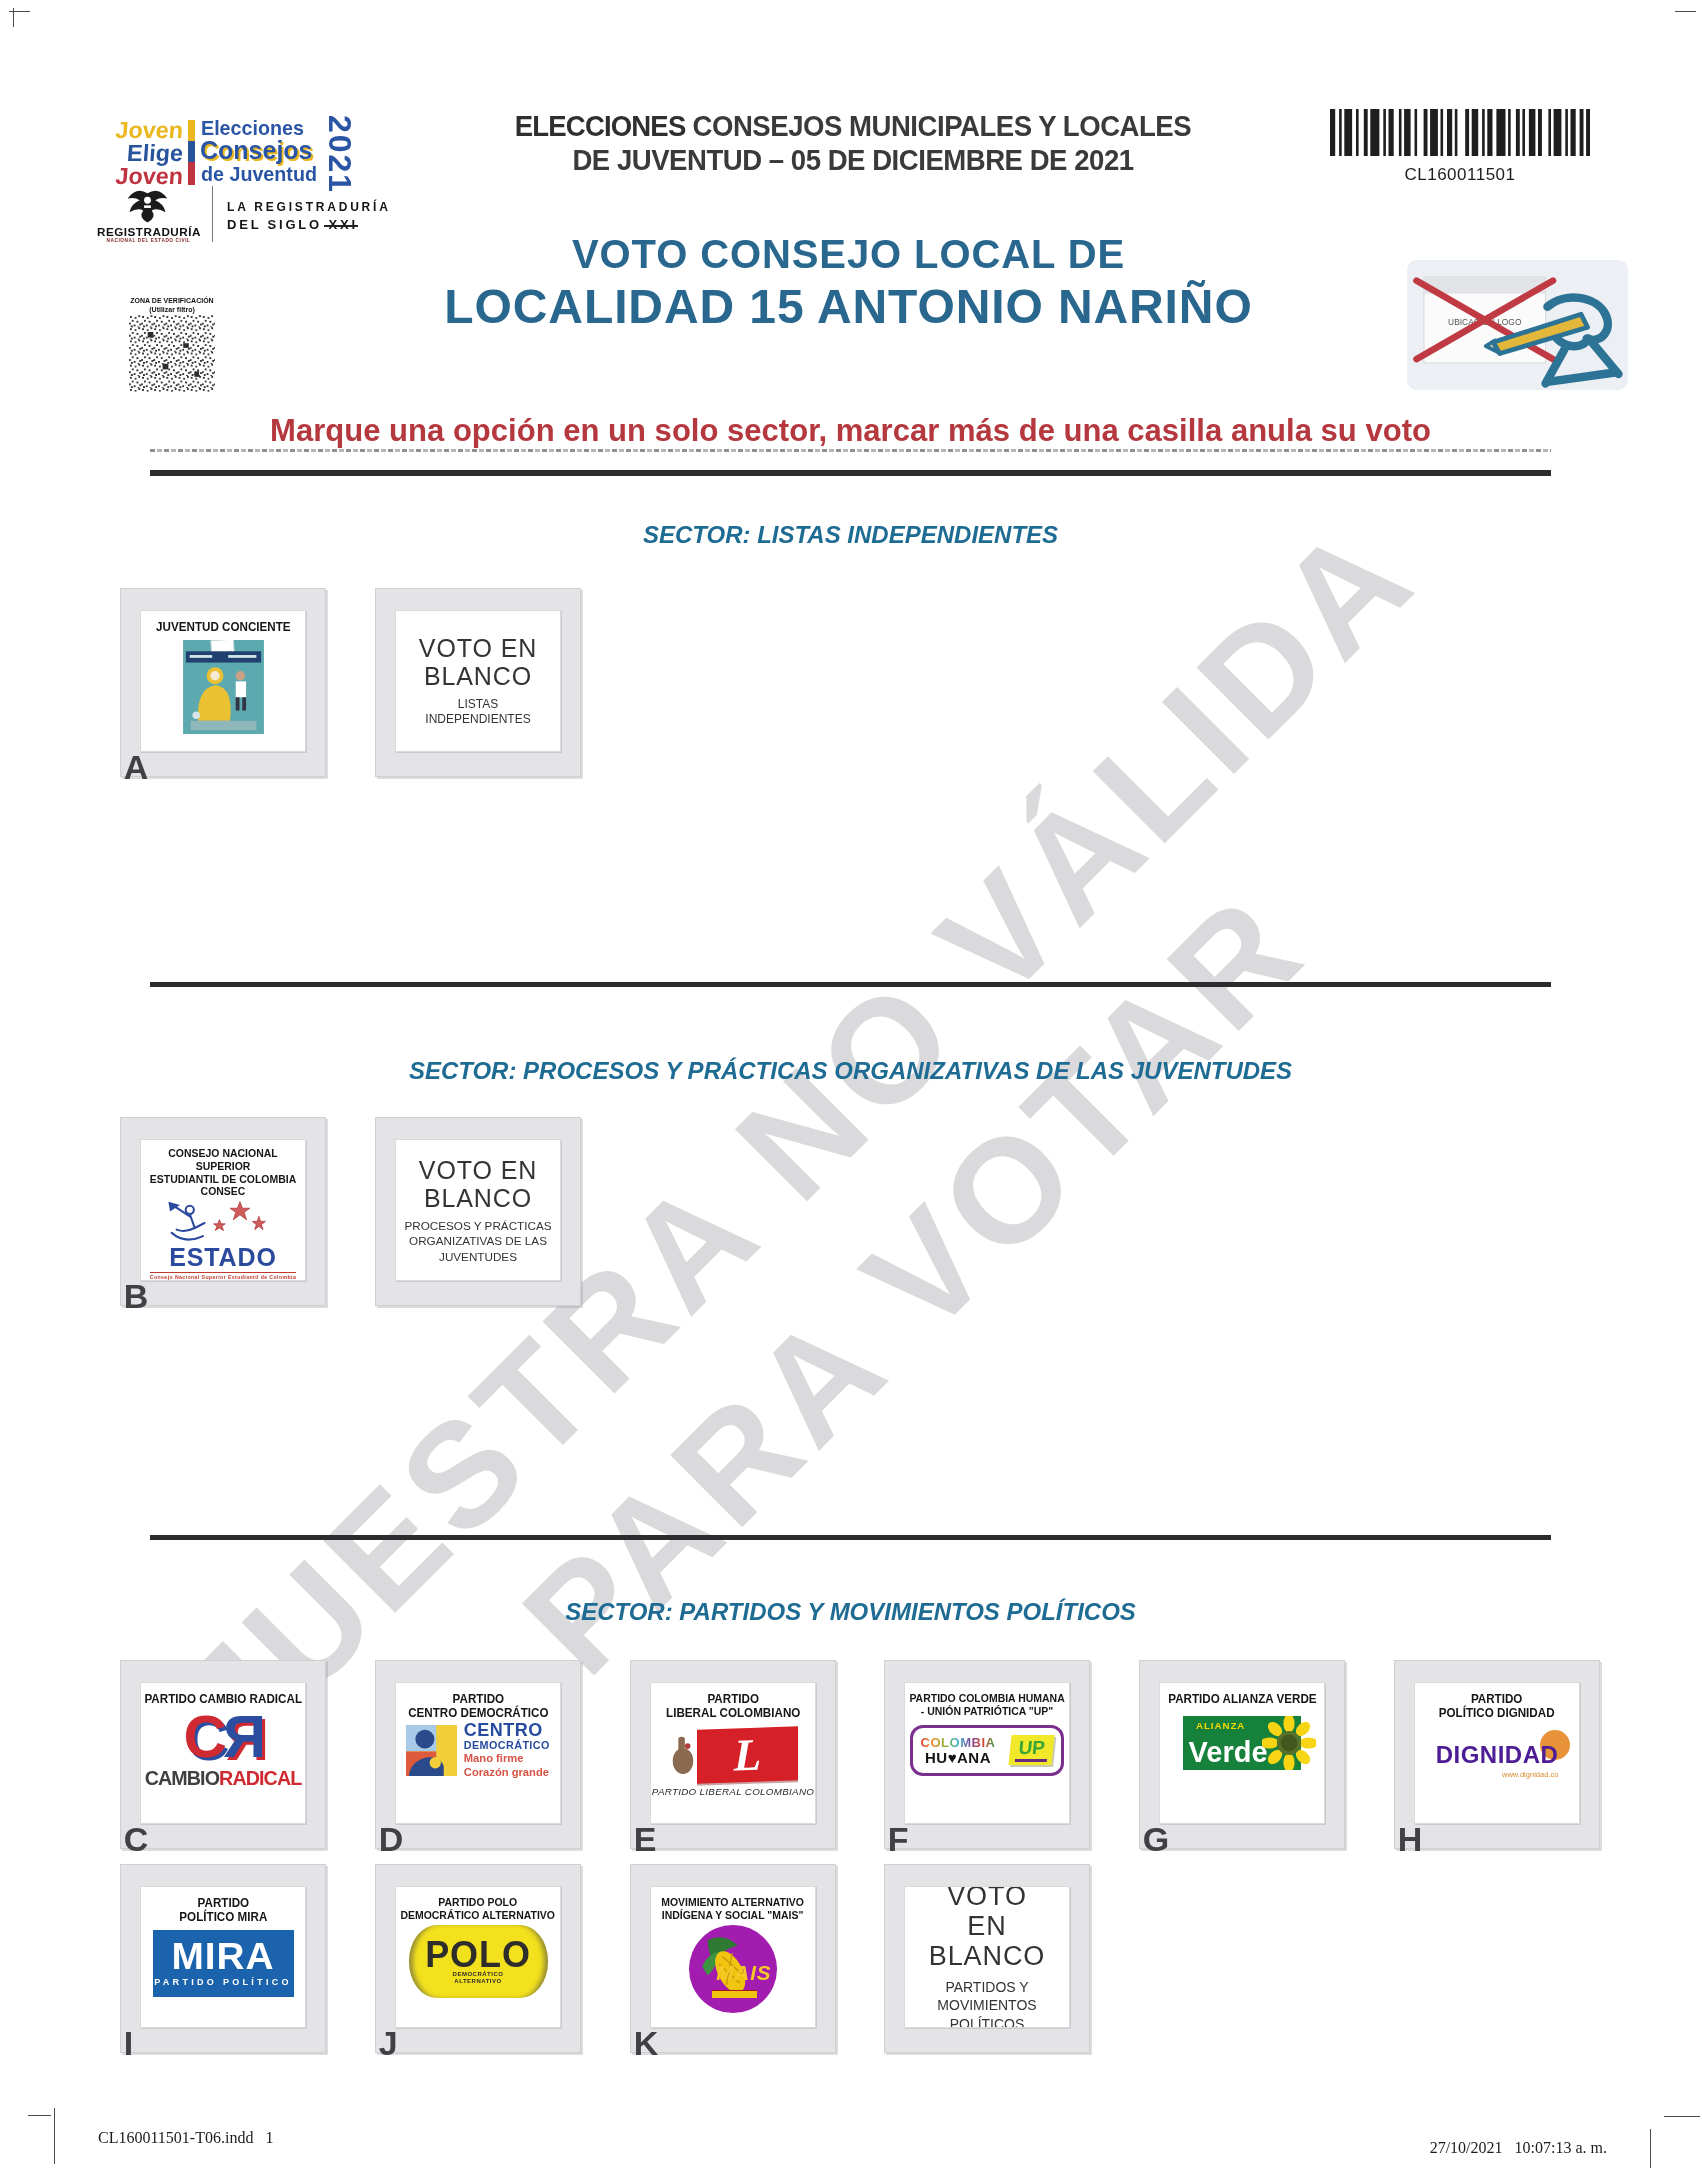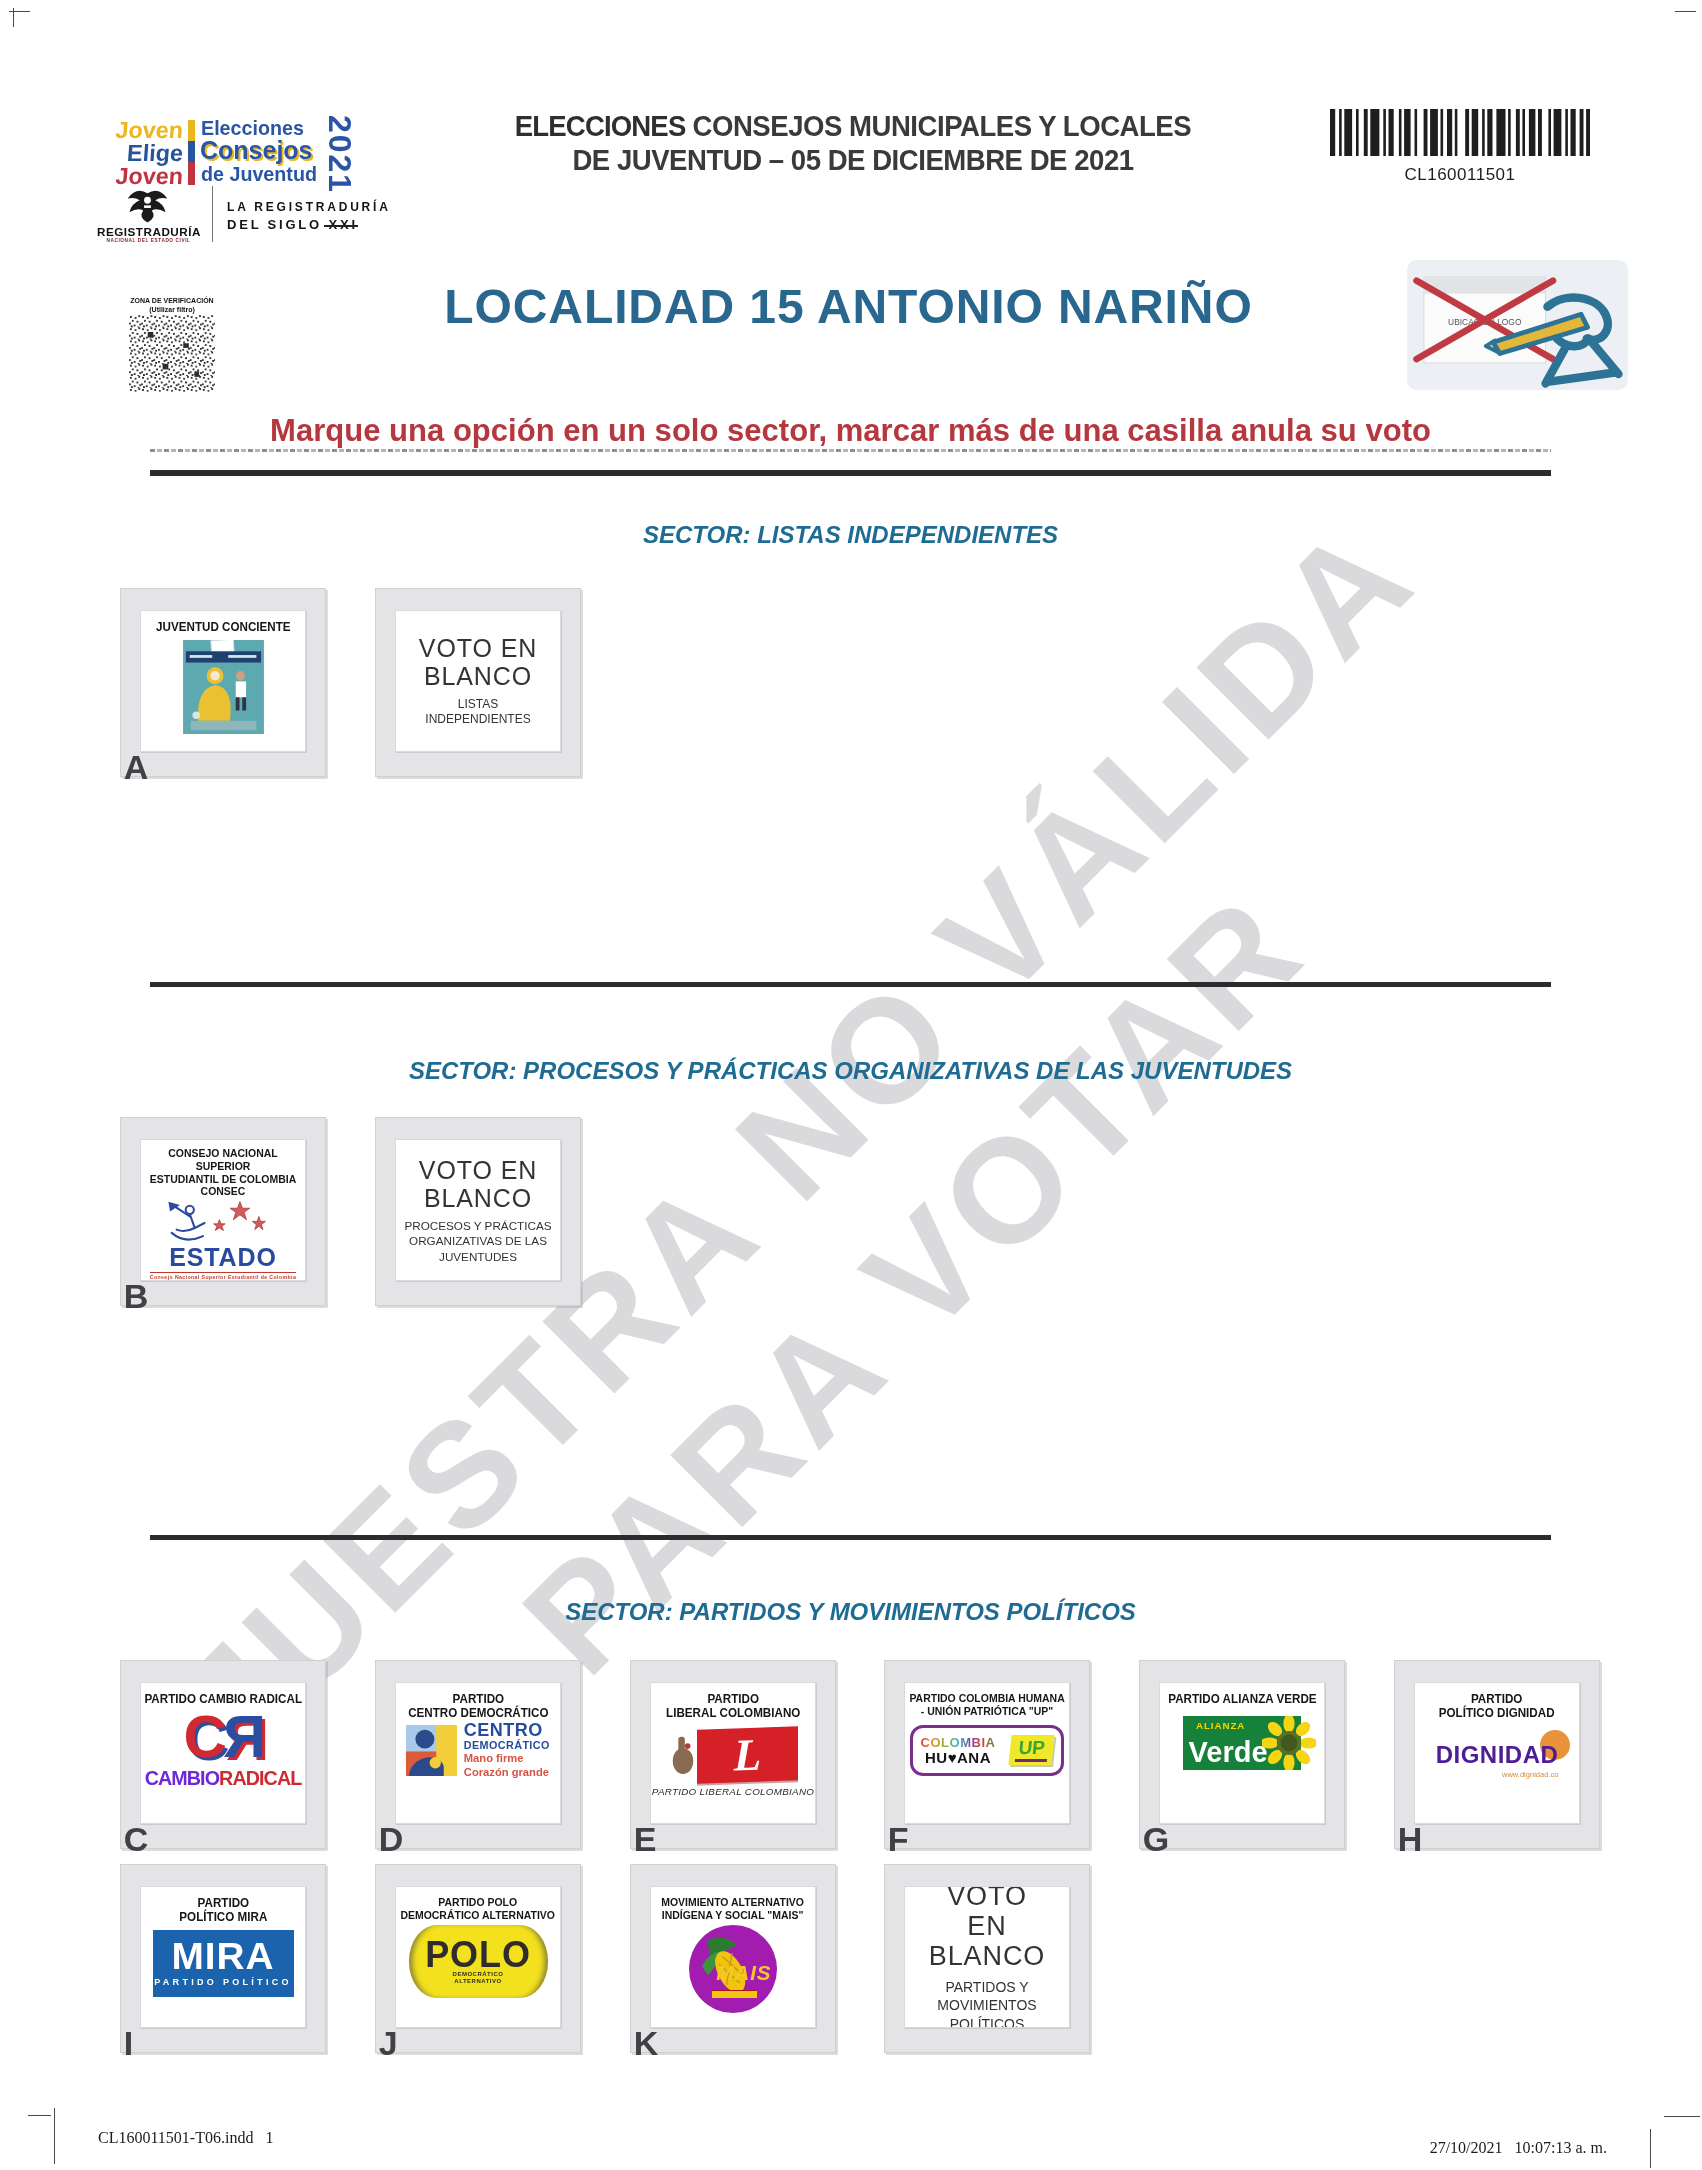--- a/index.html
+++ b/index.html
@@ -185,20 +185,21 @@
       <rect x="168" y="0" width="2" height="50"></rect>
         <rect x="172" y="0" width="6" height="50"></rect>
       <rect x="181" y="0" width="2" height="50"></rect>
         <rect x="185" y="0" width="4" height="50"></rect>
       <rect x="192" y="0" width="3" height="50"></rect>
         <rect x="197" y="0" width="3" height="50"></rect>
     </g>
   </svg>
   <div class="content barcode-num" style="left:1330px;top:165px;width:260px;text-align:center;">CL160011501</div>
 
+  <div class="content btitle" style="top:232px;font-size:40px;letter-spacing:0.9px;">VOTO CONSEJO LOCAL DE</div>
   <div class="content btitle" style="top:279px;font-size:48px;letter-spacing:0.9px;">LOCALIDAD 15 ANTONIO NARIÑO</div>
 
   <div class="content verif-label" style="top:297px;">
     <div>ZONA DE VERIFICACIÓN</div>
     <div>(Utilizar filtro)</div>
   </div>
   <svg class="content abs" style="left:129px;top:315px;" width="86" height="77" viewBox="0 0 92 82">
     <defs>
       <pattern id="qrp" width="13" height="13" patternUnits="userSpaceOnUse">
         <rect width="13" height="13" fill="#fff"></rect>
@@ -322,21 +323,21 @@
 
   <div class="content sector-heading" style="top:1598px;">SECTOR: PARTIDOS Y MOVIMIENTOS POLÍTICOS</div>
 
   <div class="content box" style="left:120px;top:1660px;">
     <div class="inner">
       <div class="opt-title">PARTIDO CAMBIO RADICAL</div>
       <div class="cr-letters">
         <span class="cr-c">C</span><span class="cr-r">Я</span>
       </div>
       <div class="cr-word">
-        <span style="color:#6d28d9;">CAMBIO</span><span style="color:#cf2a31;">RADICAL</span>
+        <span style="color:#404040;">CAMBIO</span><span style="color:#cf2a31;">RADICAL</span>
       </div>
     </div>
     <div class="letter">C</div>
   </div>
 
   <div class="content box" style="left:375px;top:1660px;">
     <div class="inner">
       <div class="opt-title">
         <div>PARTIDO</div>
         <div>CENTRO DEMOCRÁTICO</div>

